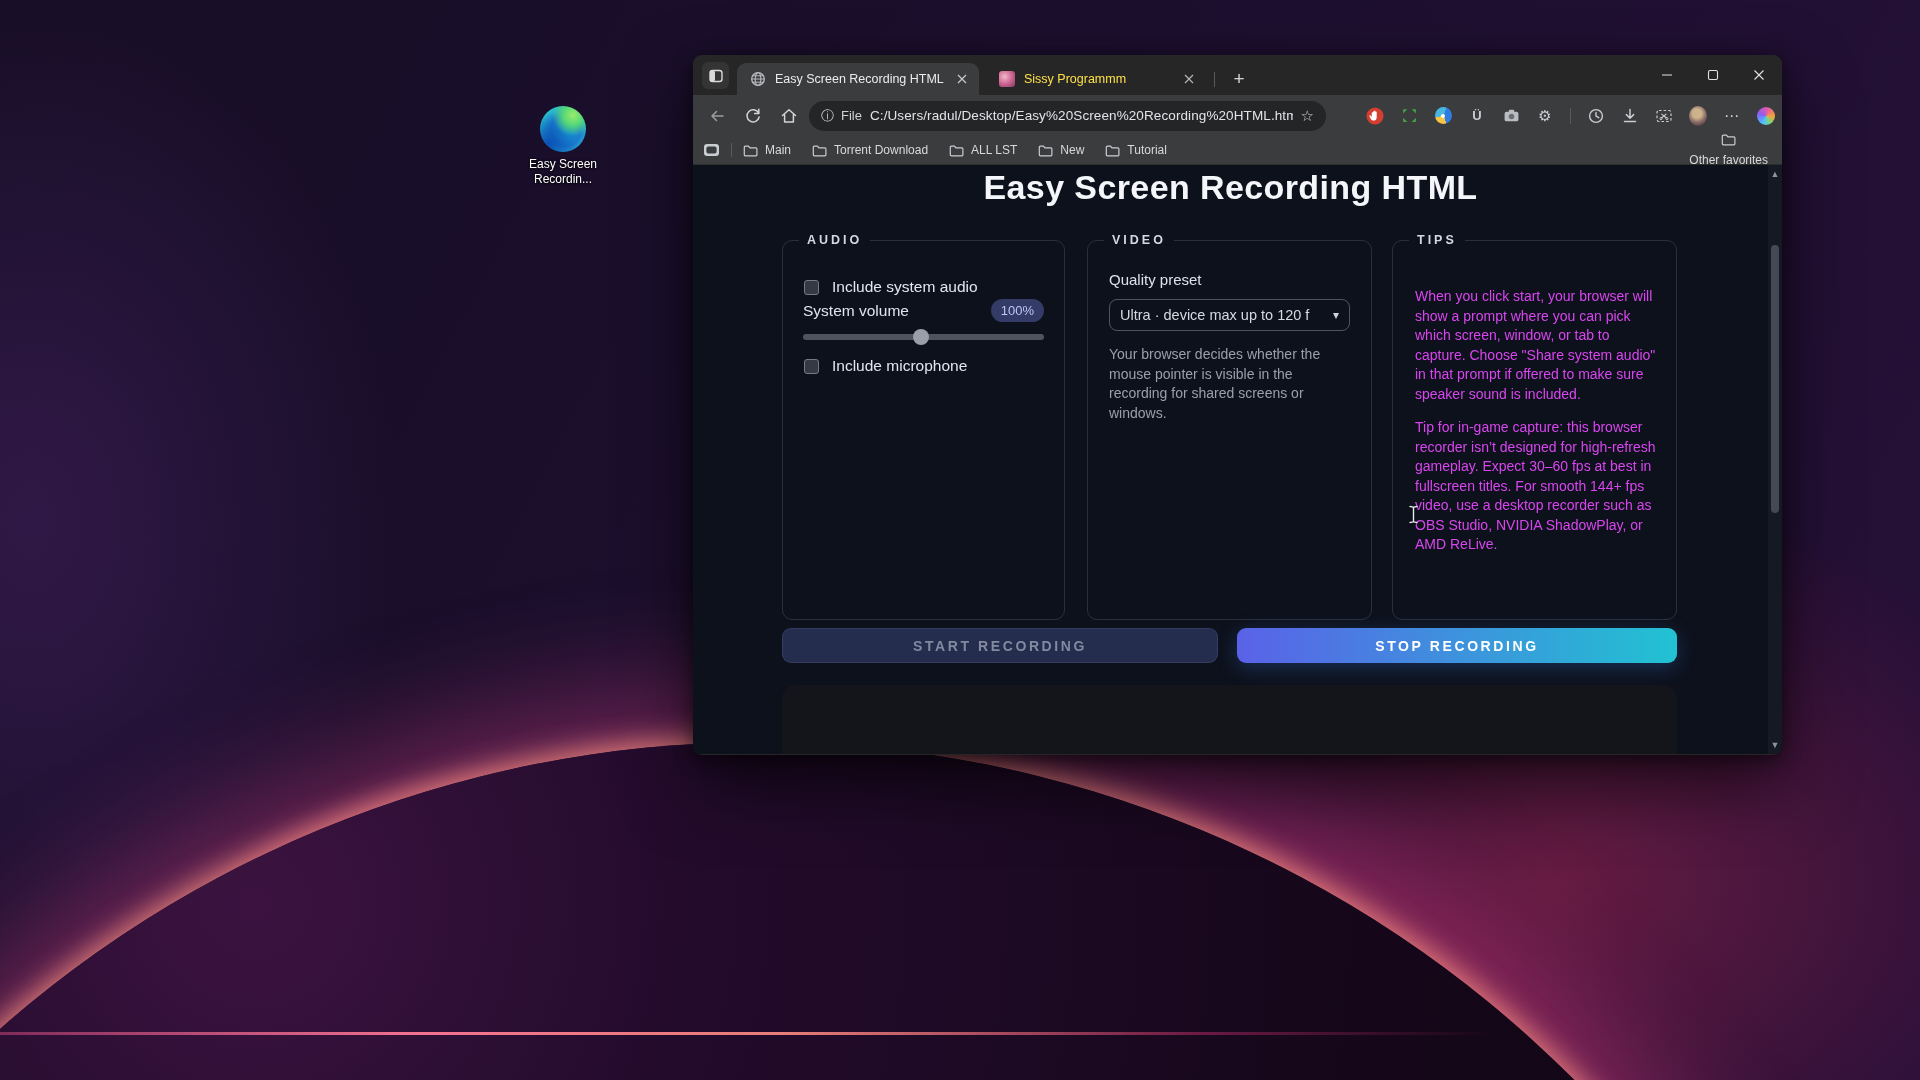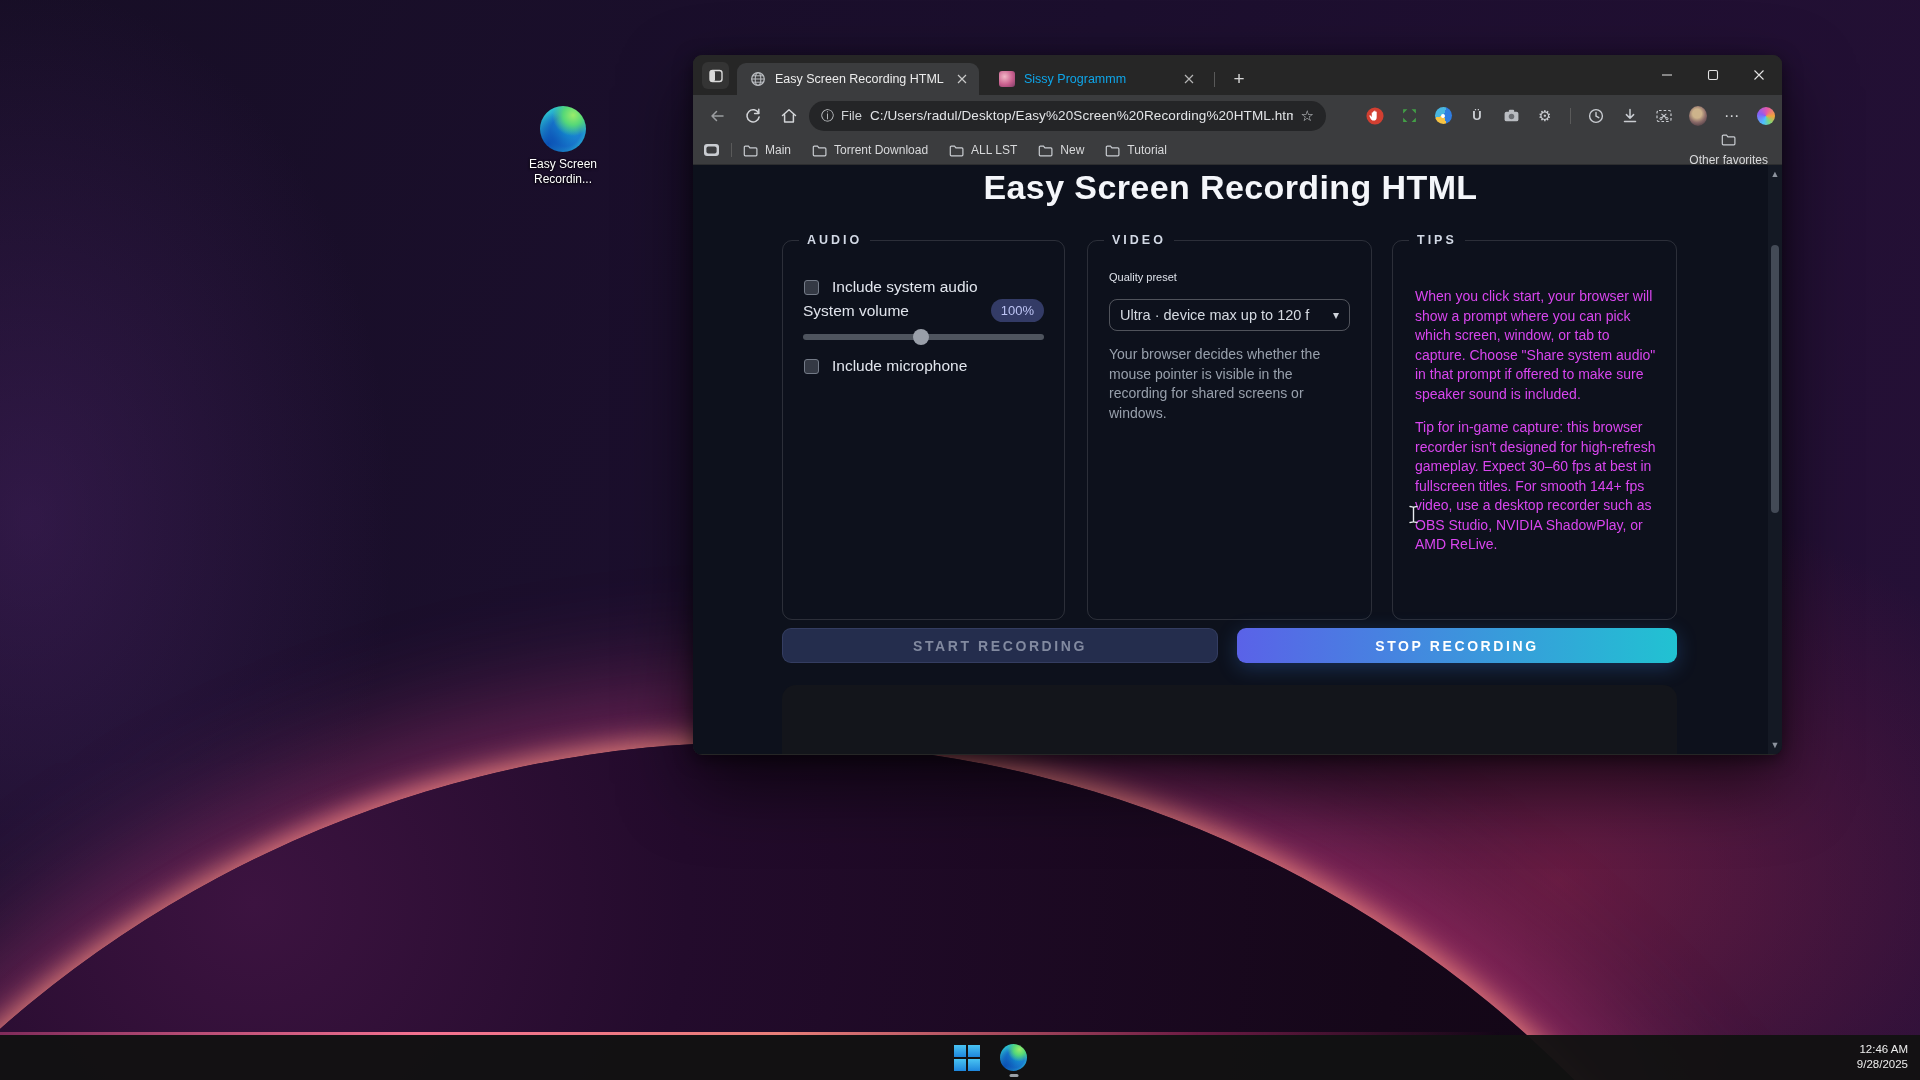--- a/index.html
+++ b/index.html
@@ -37,21 +37,21 @@
   
   .window { position:absolute; left:693px; top:55px; width:1089px; height:700px; border-radius:9px;
     overflow:hidden; box-shadow:0 30px 70px rgba(0,0,0,.6), 0 4px 18px rgba(0,0,0,.5); background:#262626; }
 
   
   .tabstrip { position:relative; height:40px; background:#262626; }
   .ws-btn { position:absolute; left:9px; top:7px; width:27px; height:27px; border-radius:6px; background:#343434;
     display:flex; align-items:center; justify-content:center; }
   .tab { position:absolute; top:8px; height:32px; display:flex; align-items:center; font-size:12.5px; }
   .tab.active { left:44px; width:242px; background:#3b3c3e; border-radius:9px 9px 0 0; color:#ececec; }
-  .tab.inactive { left:293px; width:220px; color:#0ea5e9; }
+  .tab.inactive { left:293px; width:220px; color:#fde047; }
   .tab .fav { width:16px; height:16px; margin:0 9px 0 13px; flex:0 0 auto; }
   .tab .t-title { flex:1; overflow:hidden; white-space:nowrap; }
   .tab .t-close { width:22px; height:22px; margin-right:6px; display:flex; align-items:center; justify-content:center; }
   .fav-img { border-radius:3px; background: radial-gradient(circle at 35% 35%, #f2b7c6, #c95f8e 55%, #7e3b66 100%); }
   .tab-sep { position:absolute; left:521px; top:17px; width:1px; height:15px; background:#595959; }
   .newtab-btn { position:absolute; left:533px; top:11px; width:26px; height:26px; border-radius:6px;
     display:flex; align-items:center; justify-content:center; color:#d4d4d4; font-size:19px; font-weight:300; }
   .win-controls { position:absolute; right:0; top:0; height:40px; display:flex; }
   .win-controls .wc { width:46px; height:40px; display:flex; align-items:center; justify-content:center; }
 
@@ -99,21 +99,21 @@
 
   .chk-row { position:absolute; left:21px; display:flex; align-items:center; gap:13px; font-size:15.5px; color:#e2e6ee; }
   .checkbox { width:15px; height:15px; border-radius:3px; background:#343944; border:1px solid #737a87; }
   .vol-row { position:absolute; left:20px; right:20px; top:58px; display:flex; align-items:center; justify-content:space-between; }
   .vol-label { font-size:15.5px; color:#e0e4ec; }
   .vol-badge { min-width:52px; height:23px; padding:0 10px; border-radius:12px; background:#333b66; color:#bdc4f4;
     font-size:13px; display:flex; align-items:center; justify-content:center; }
   .slider { position:absolute; left:20px; right:20px; top:93px; height:6px; border-radius:3px; background:#4e545e; }
   .slider .thumb { position:absolute; top:50%; transform:translate(-50%,-50%); width:16px; height:16px; border-radius:50%; background:#999fa9; }
 
-  .q-label { position:absolute; left:21px; top:30px; font-size:11px; color:#dde1e9; }
+  .q-label { position:absolute; left:21px; top:30px; font-size:15px; color:#dde1e9; }
   .q-select { position:absolute; left:21px; right:21px; top:58px; height:32px; border:1px solid rgba(255,255,255,.28);
     border-radius:8px; display:flex; align-items:center; justify-content:flex-start; font-size:14.5px; color:#d5dae2;
     padding:0 26px 0 10px; white-space:nowrap; overflow:hidden; }
   .q-select .chev { position:absolute; right:10px; font-size:12px; color:#cfd3da; }
   .q-note { position:absolute; left:21px; top:104px; width:228px; font-size:14px; line-height:19.5px; color:#98a0ac; }
 
   .tips-body { position:absolute; left:22px; top:46px; width:243px; font-size:14px; line-height:19.5px; color:#d946ef; }
   .tips-body p + p { margin-top:14px; }
 
   .btn { position:absolute; top:463px; height:35px; border-radius:9px; display:flex; align-items:center; justify-content:center;
@@ -393,34 +393,14 @@
       </div>
     </div>
   </div>
 
   <div class="ibeam">
     <svg width="11" height="19" viewBox="0 0 11 19">
         <path d="M2 1.5 c1.6 0 2.4.6 3.5.6 s1.9-.6 3.5-.6 M2 17.5 c1.6 0 2.4-.6 3.5-.6 s1.9.6 3.5.6 M5.5 2.1 v14.8" fill="none" stroke="#e8ecf2" stroke-width="1.4" stroke-linecap="round"></path>
       </svg>
   </div>
 
-  <div class="taskbar">
-    <div class="tb-center">
-      <div class="tb-btn">
-        <span class="win-start">
-            <span></span>
-            <span></span>
-            <span></span>
-            <span></span>
-          </span>
-      </div>
-      <div class="tb-btn">
-        <span class="edge-logo"></span>
-        <span class="run-indicator"></span>
-      </div>
-    </div>
-    <div class="tb-clock">
-      <div>12:46 AM</div>
-      <div>9/28/2025</div>
-    </div>
-  </div>
 
 </div>
 
 </body></html>

